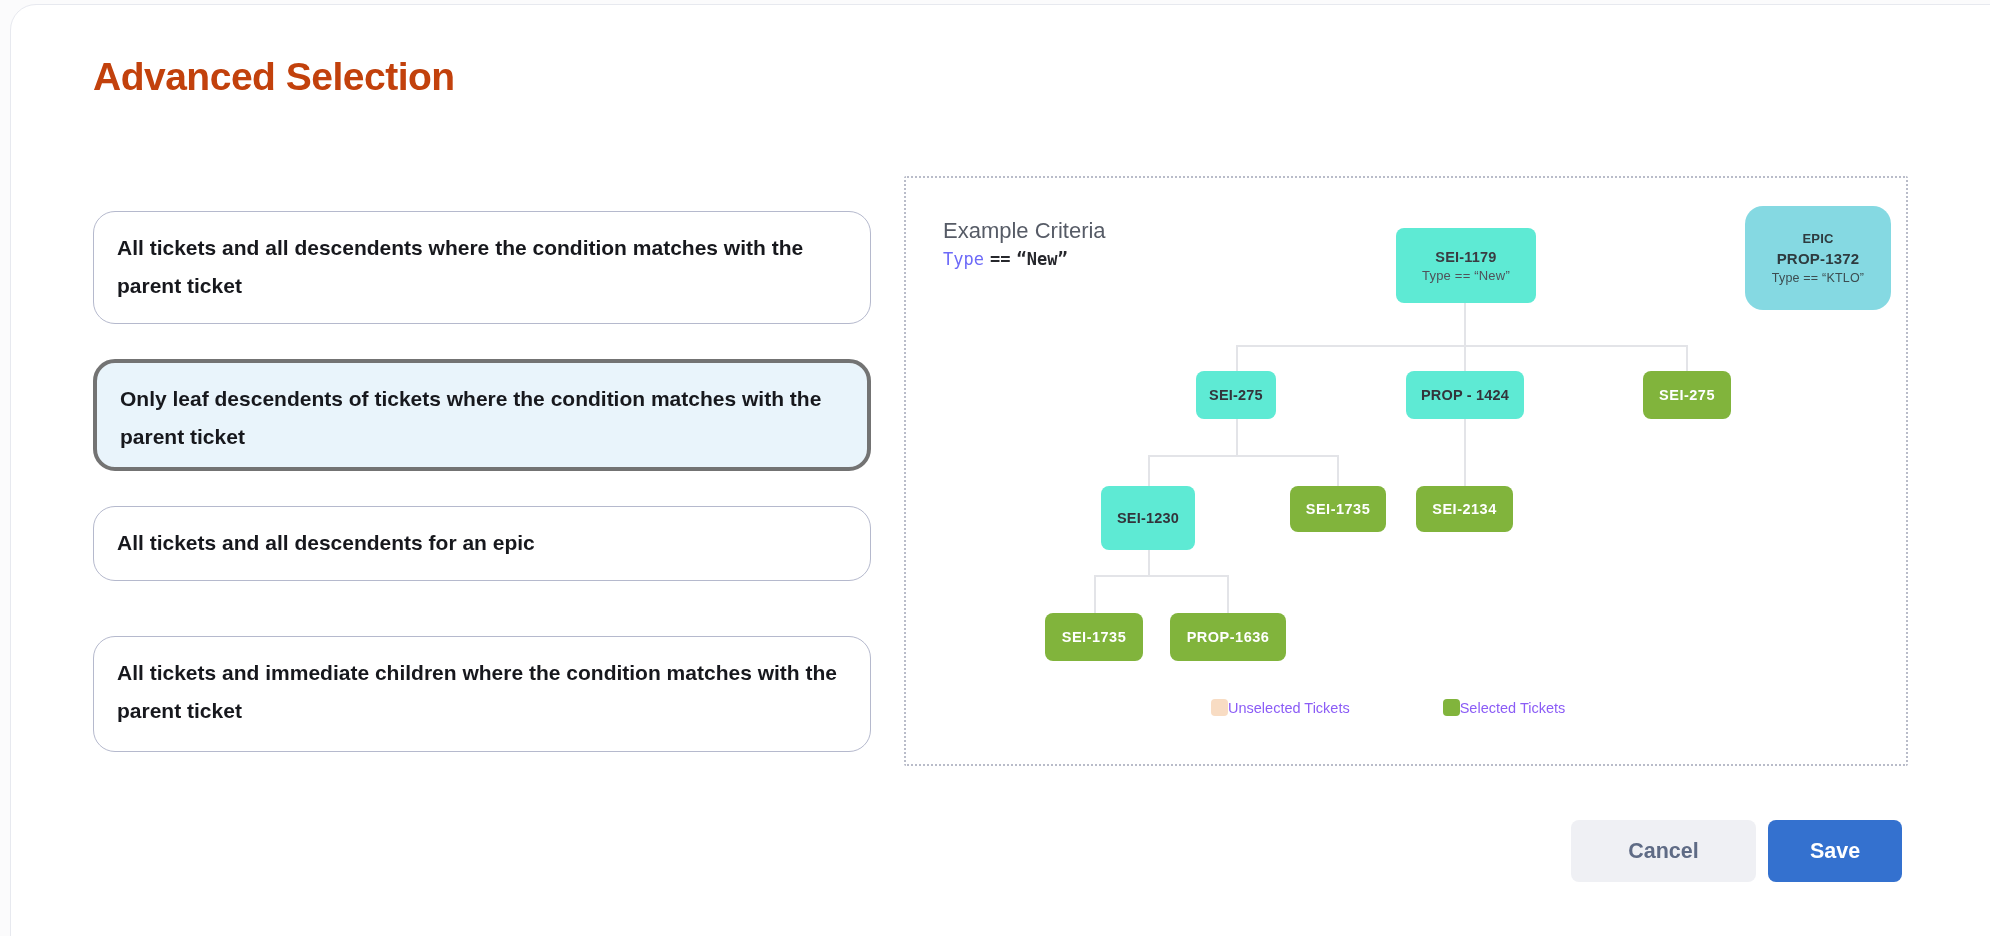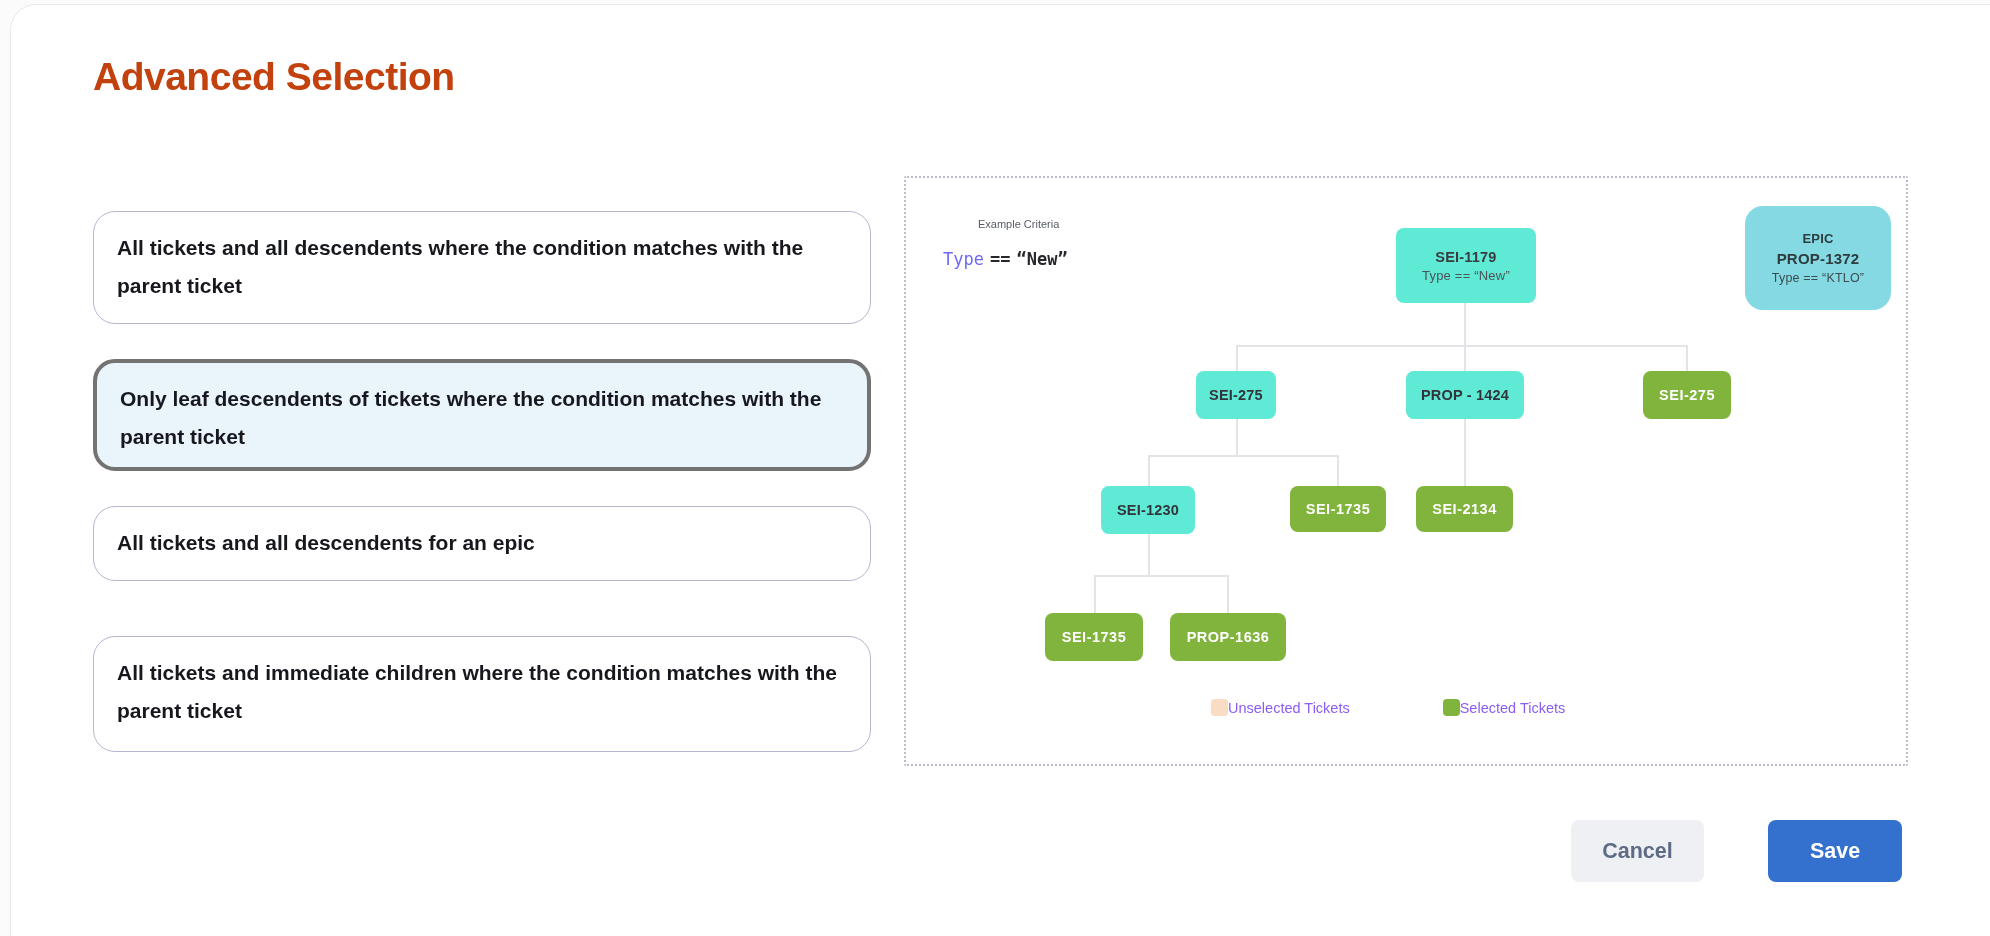--- a/index.html
+++ b/index.html
@@ -26,21 +26,21 @@
   .card2 { top:354px; height:112px; }
   .card3 { top:501px; height:75px;  }
   .card4 { top:608px; height:116px;margin-top:23px; }
   
   .panel {
     position:absolute; left:893px; top:171px; width:1004px; height:590px;
     border:2px dotted #b9bcc9; border-radius:2px; background:#ffffff;
   }
   .panel-heading {
     position:absolute; left:37px; top:40px;
-    font-size:11px; color:#565b66; font-weight:400;margin-left:35px;
+    font-size:22px; color:#565b66; font-weight:400;
   }
   .criteria {
     position:absolute; left:37px; top:71px;
     font-family:"DejaVu Sans Mono", monospace; font-size:17px; color:#26272c;
   }
   .criteria .field { color:#6d6af8; font-weight:500; }
   .criteria .op { font-weight:700; padding:0 6px; }
   .criteria .val { font-weight:700; }
   
   .node {
@@ -53,42 +53,42 @@
   .n-root { left:490px; top:50px; width:140px; height:75px; flex-direction:column; gap:3px; }
   .n-root .nid { font-size:14.5px; font-weight:700; color:#3a3b41; }
   .n-root .ncond { font-size:13px; font-weight:400; color:#50525a; }
   .n-epic { left:839px; top:28px; width:146px; height:104px; flex-direction:column; gap:4px; }
   .n-epic .ekind { font-size:13px; font-weight:700; }
   .n-epic .eid   { font-size:15px; font-weight:700; }
   .n-epic .econd { font-size:12.5px; font-weight:400; color:#3c4c50; }
   .n1 { left:290px; top:193px; width:80px;  height:48px; }
   .n2 { left:500px; top:193px; width:118px; height:48px; }
   .n3 { left:737px; top:193px; width:88px;  height:48px; }
-  .n4 { left:195px; top:308px; width:94px;  height:48px; }
+  .n4 { left:195px; top:308px; width:94px;  height:64px; }
   .n5 { left:384px; top:308px; width:96px;  height:46px; }
   .n6 { left:510px; top:308px; width:97px;  height:46px; }
   .n7 { left:139px; top:435px; width:98px;  height:48px; }
   .n8 { left:264px; top:435px; width:116px; height:48px; }
   .line { position:absolute; background:#e3e4e8; z-index:0; }
   .node { z-index:1; }
   
   .legend {
     position:absolute; left:305px; top:521px; display:flex; align-items:center;
   }
   .legend .swatch { width:17px; height:17px; border-radius:4px; }
   .legend .ltext { font-size:14.5px; font-weight:400; color:#8b5cf6; }
   .legend .item { display:flex; align-items:center; }
   .legend .item + .item { margin-left:93px; }
   
   .btn {
     position:absolute; top:815px; height:62px; border:none; border-radius:8px;
     font-family:"Liberation Sans", sans-serif; font-size:21.5px; font-weight:700;
     display:flex; align-items:center; justify-content:center; cursor:pointer;
   }
-  .btn-cancel { left:1560px; width:133px; background:#eff0f4; color:#5f6b85; }
+  .btn-cancel { left:1560px; width:185px; background:#eff0f4; color:#5f6b85; }
   .btn-save   { left:1757px; width:134px; background:#3471cf; color:#ffffff; }
 </style>
 </head>
 <body>
 
 <div class="modal">
 
   <div class="title">Advanced Selection</div>
 
   <div class="card card1">

